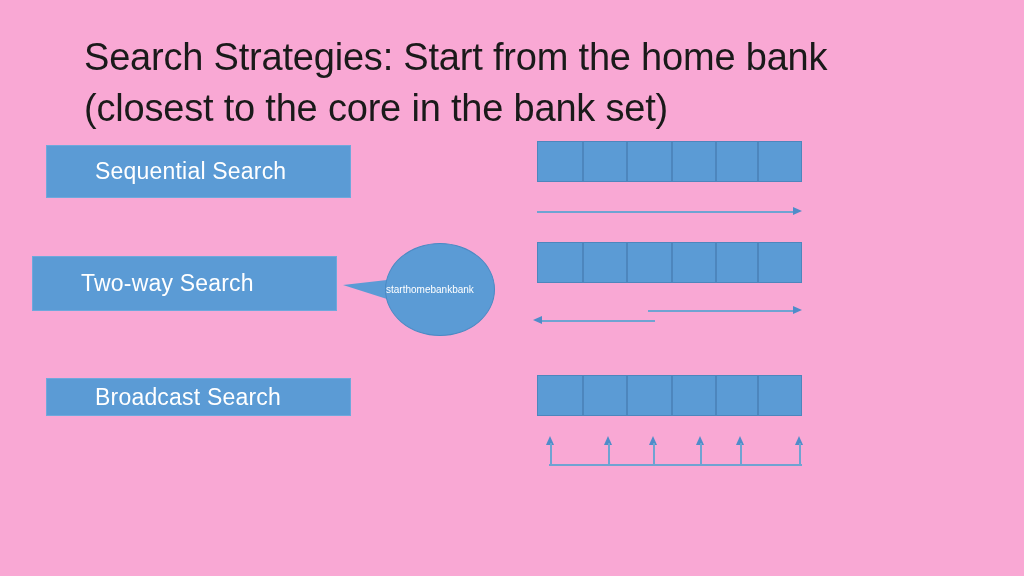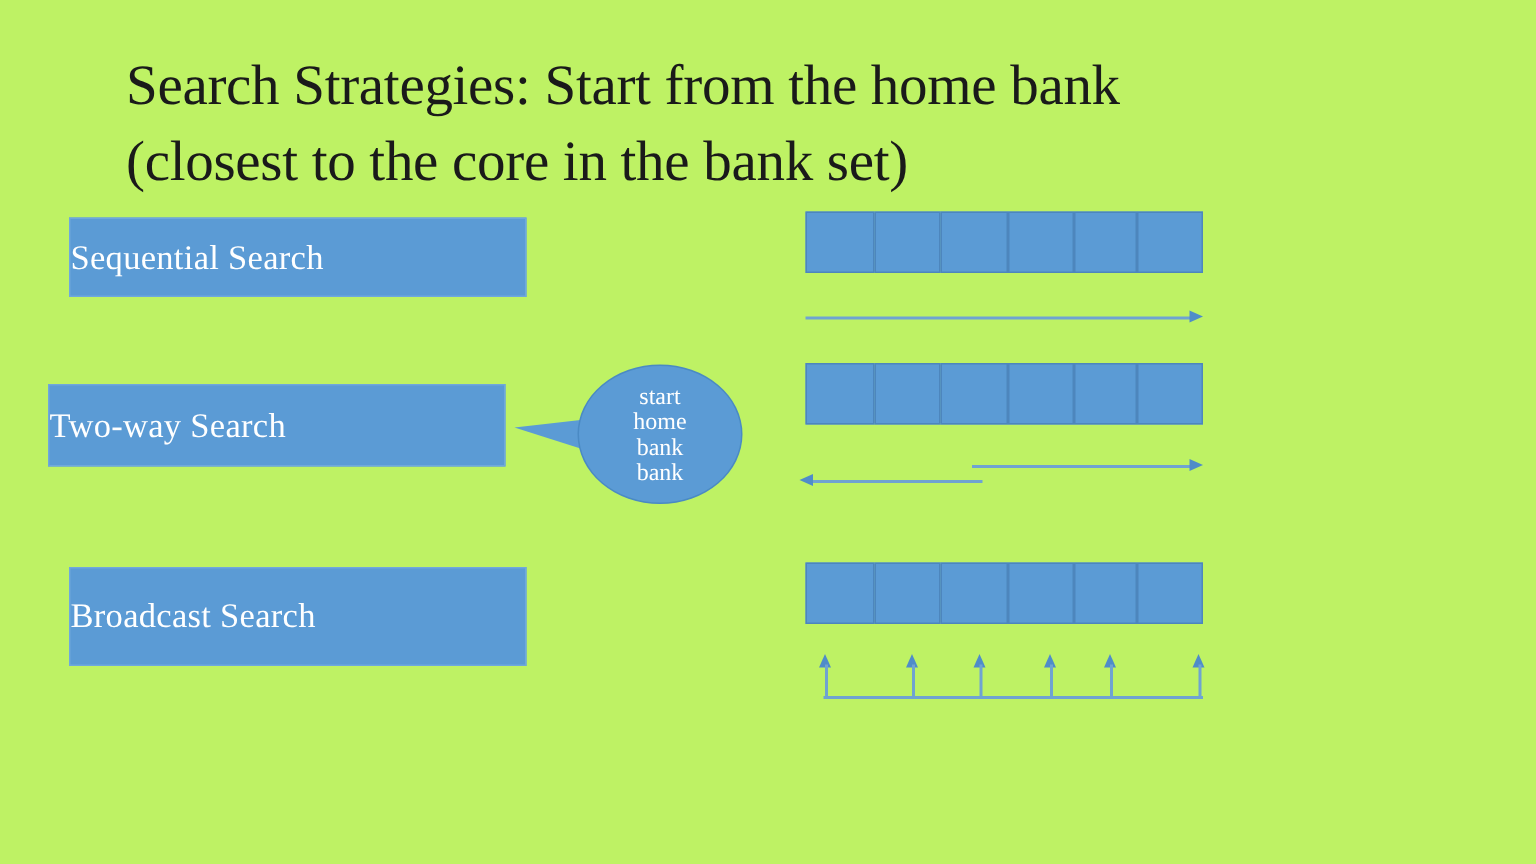--- a/index.html
+++ b/index.html
@@ -12,22 +12,21 @@
     height: 576px;
     position: relative;
     overflow: hidden;
     font-family: "Liberation Sans", sans-serif;
     -webkit-font-smoothing: antialiased;
   }
 
   #slide {
     position: absolute;
     inset: 0;
-    background: #bef264;
-    font-family: Liberation Serif, serif;
+    background: #f9a8d4;
   }
 
   
   #slide-title {
     position: absolute;
     left: 84px;
     top: 32px;
     width: 860px;
     font-size: 38px;
     line-height: 51px;
@@ -40,47 +39,47 @@
   
   .strategy-box {
     position: absolute;
     background: #5B9BD5;
     border: 1px solid #6fa8dc;
     box-sizing: border-box;
     display: flex;
     align-items: center;
     color: #ffffff;
     font-size: 23px;
+    padding-left: 48px;
     letter-spacing: 0.2px;
   }
   #box-sequential { left: 46px; top: 145px; width: 305px; height: 53px; }
   #box-twoway     { left: 32px; top: 256px; width: 305px; height: 55px; }
-  #box-broadcast  { left: 46px; top: 378px; width: 305px; height: 66px; }
+  #box-broadcast  { left: 46px; top: 378px; width: 305px; height: 38px; }
 
   
   #callout {
     position: absolute;
     left: 385px;
     top: 243px;
     width: 110px;
     height: 93px;
   }
   #callout .bubble {
     position: absolute;
     inset: 0;
     background: #5B9BD5;
     border: 1px solid #4a8ac4;
     border-radius: 50%;
     box-sizing: border-box;
     display: flex;
-    flex-direction: column;
+    flex-direction: row;
     align-items: center;
-    justify-content: center;
     color: #ffffff;
-    font-size: 16px;
+    font-size: 10px;
     line-height: 17px;
     text-align: center;
   }
   #callout .tail {
     position: absolute;
     left: -42px;
     top: 37px;
     width: 0;
     height: 0;
     border-style: solid;

